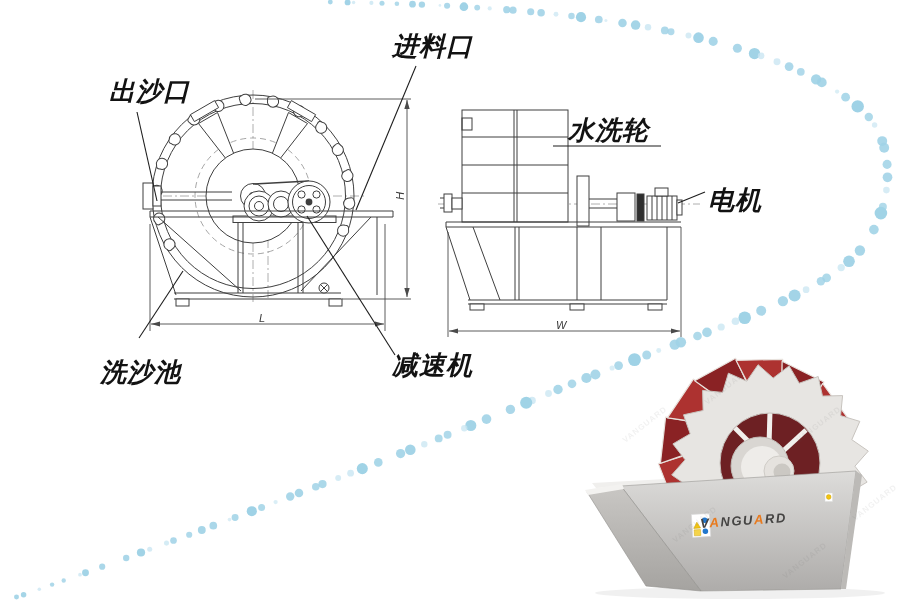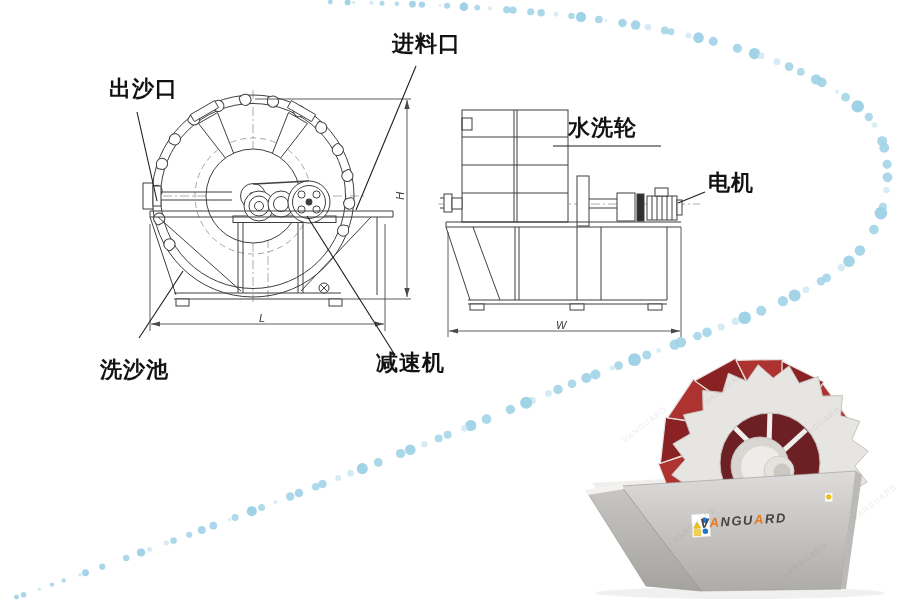--- a/index.html
+++ b/index.html
@@ -2,21 +2,21 @@
 <html><head>
 <meta charset="utf-8">
 <style>
   html,body{margin:0;padding:0;}
   body{
     width:900px;height:600px;position:relative;background:#ffffff;overflow:hidden;
     font-family:"Liberation Sans","DejaVu Sans",sans-serif;
   }
   .stage{position:absolute;left:0;top:0;width:900px;height:600px;}
   .lbl{
-    position:absolute;font-weight:bold;font-size:22px;
+    position:absolute;font-weight:bold;font-style:italic;font-size:26px;
     color:#121212;letter-spacing:1px;white-space:nowrap;line-height:1.1;
   }
   .dim{
     position:absolute;font-size:11px;color:#3a3a3a;font-style:italic;line-height:1;
   }
   .dim-h{transform:rotate(90deg);}
   .brand{
     position:absolute;left:700px;top:513px;transform:rotate(-4deg);
     font-weight:bold;font-style:italic;font-size:13px;letter-spacing:1.6px;
     color:#454443;white-space:nowrap;
@@ -395,23 +395,23 @@
     <g>
       <rect x="825" y="493" width="7.5" height="8.5" fill="#ffffff" stroke="#dcdcdc" stroke-width="0.5"></rect>
       <circle cx="828.7" cy="497" r="2.4" fill="#f2c412" stroke="#c79a00" stroke-width="0.4"></circle>
     </g>
   </g>
 </svg>
 
 <div class="lbl" style="left:109px;top:77px">出沙口</div>
 <div class="lbl" style="left:392px;top:32px">进料口</div>
 <div class="lbl" style="left:100px;top:358px">洗沙池</div>
-<div class="lbl" style="left:376px;top:351px">减速机</div>
+<div class="lbl" style="left:392px;top:351px">减速机</div>
 <div class="lbl" style="left:568px;top:116px">水洗轮</div>
-<div class="lbl" style="left:708px;top:171px">电机</div>
+<div class="lbl" style="left:708px;top:186px">电机</div>
 
 <div class="dim dim-h" style="left:396px;top:190px">H</div>
 <div class="dim" style="left:259px;top:313px">L</div>
 <div class="dim" style="left:556px;top:320px">W</div>
 
 <div class="brand">
   <span>V</span><span class="o">A</span><span>NGU</span><span class="o">A</span><span>RD</span>
 </div>
 
 <div class="wm" style="left:618px;top:420px">VANGUARD</div>

